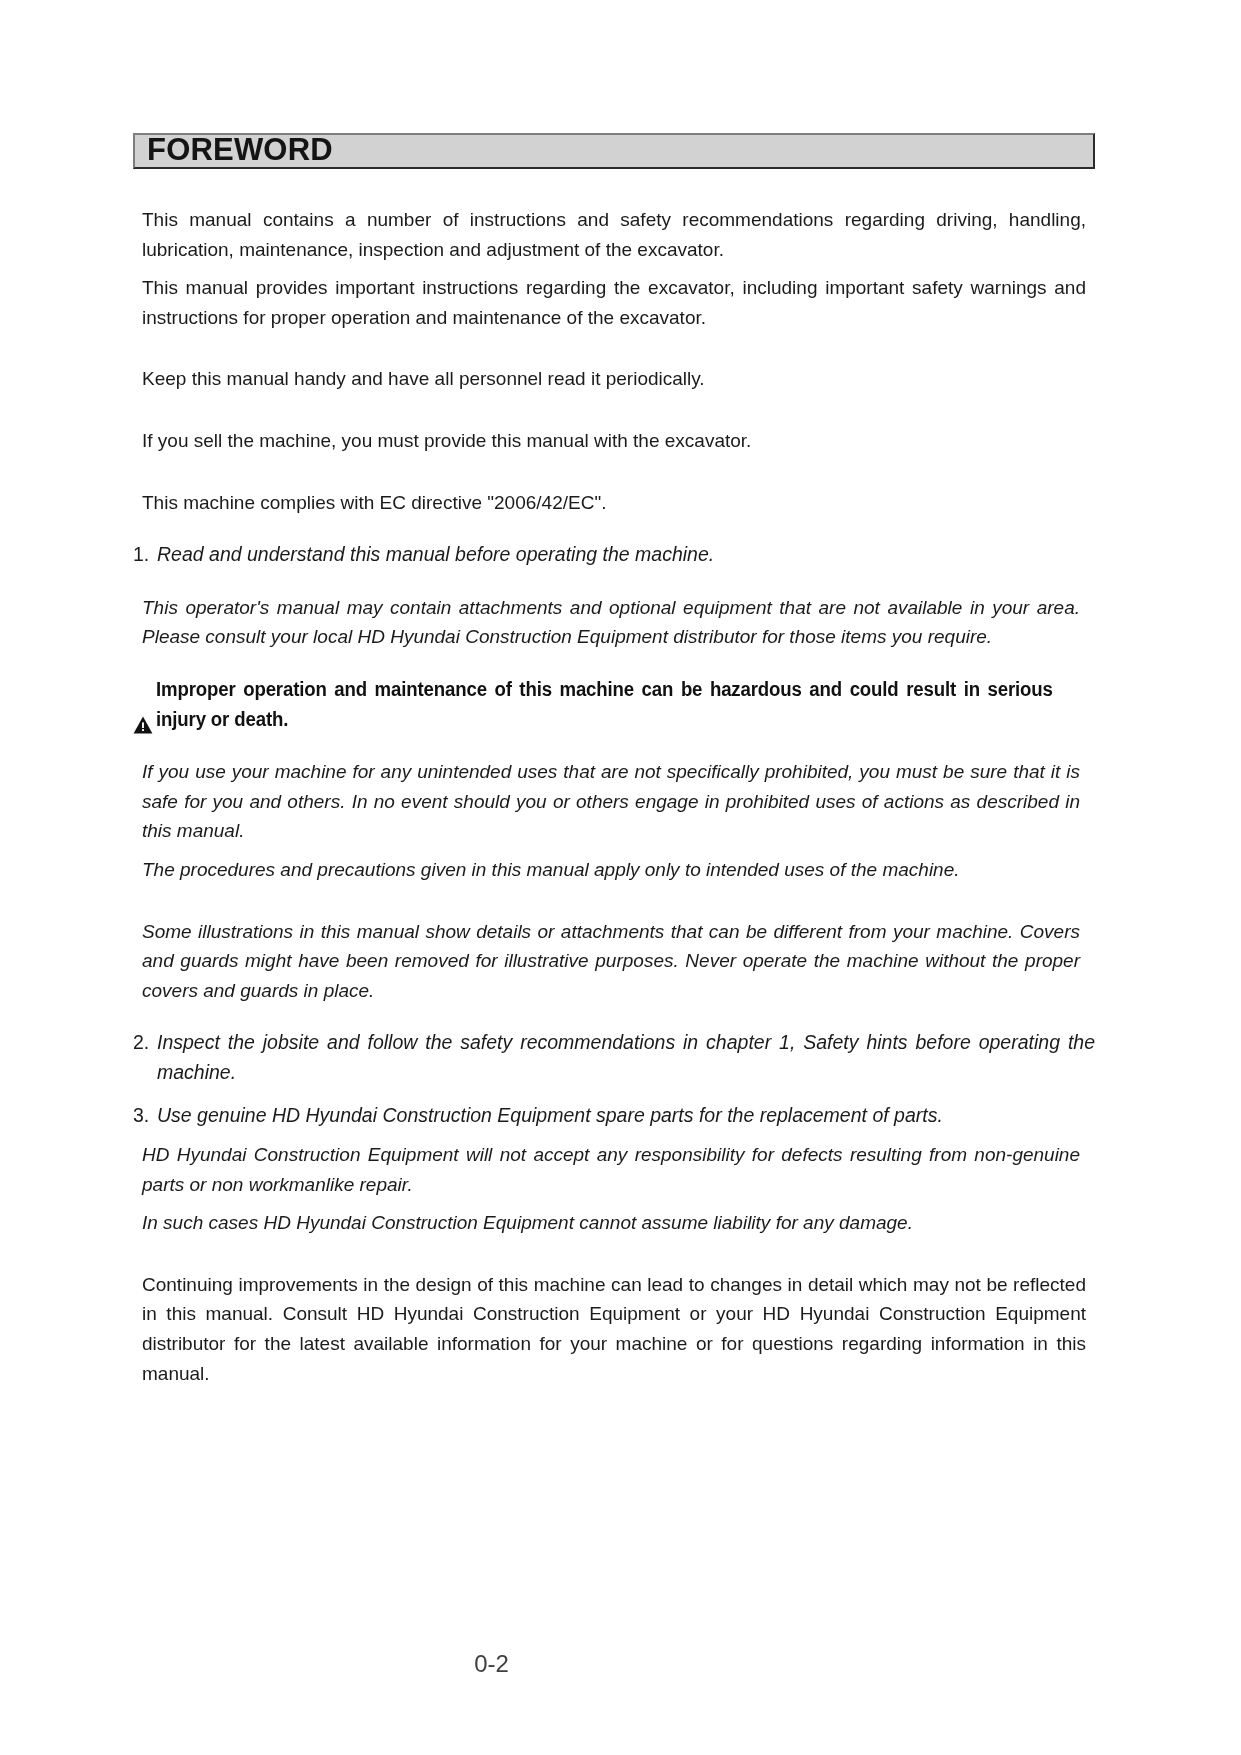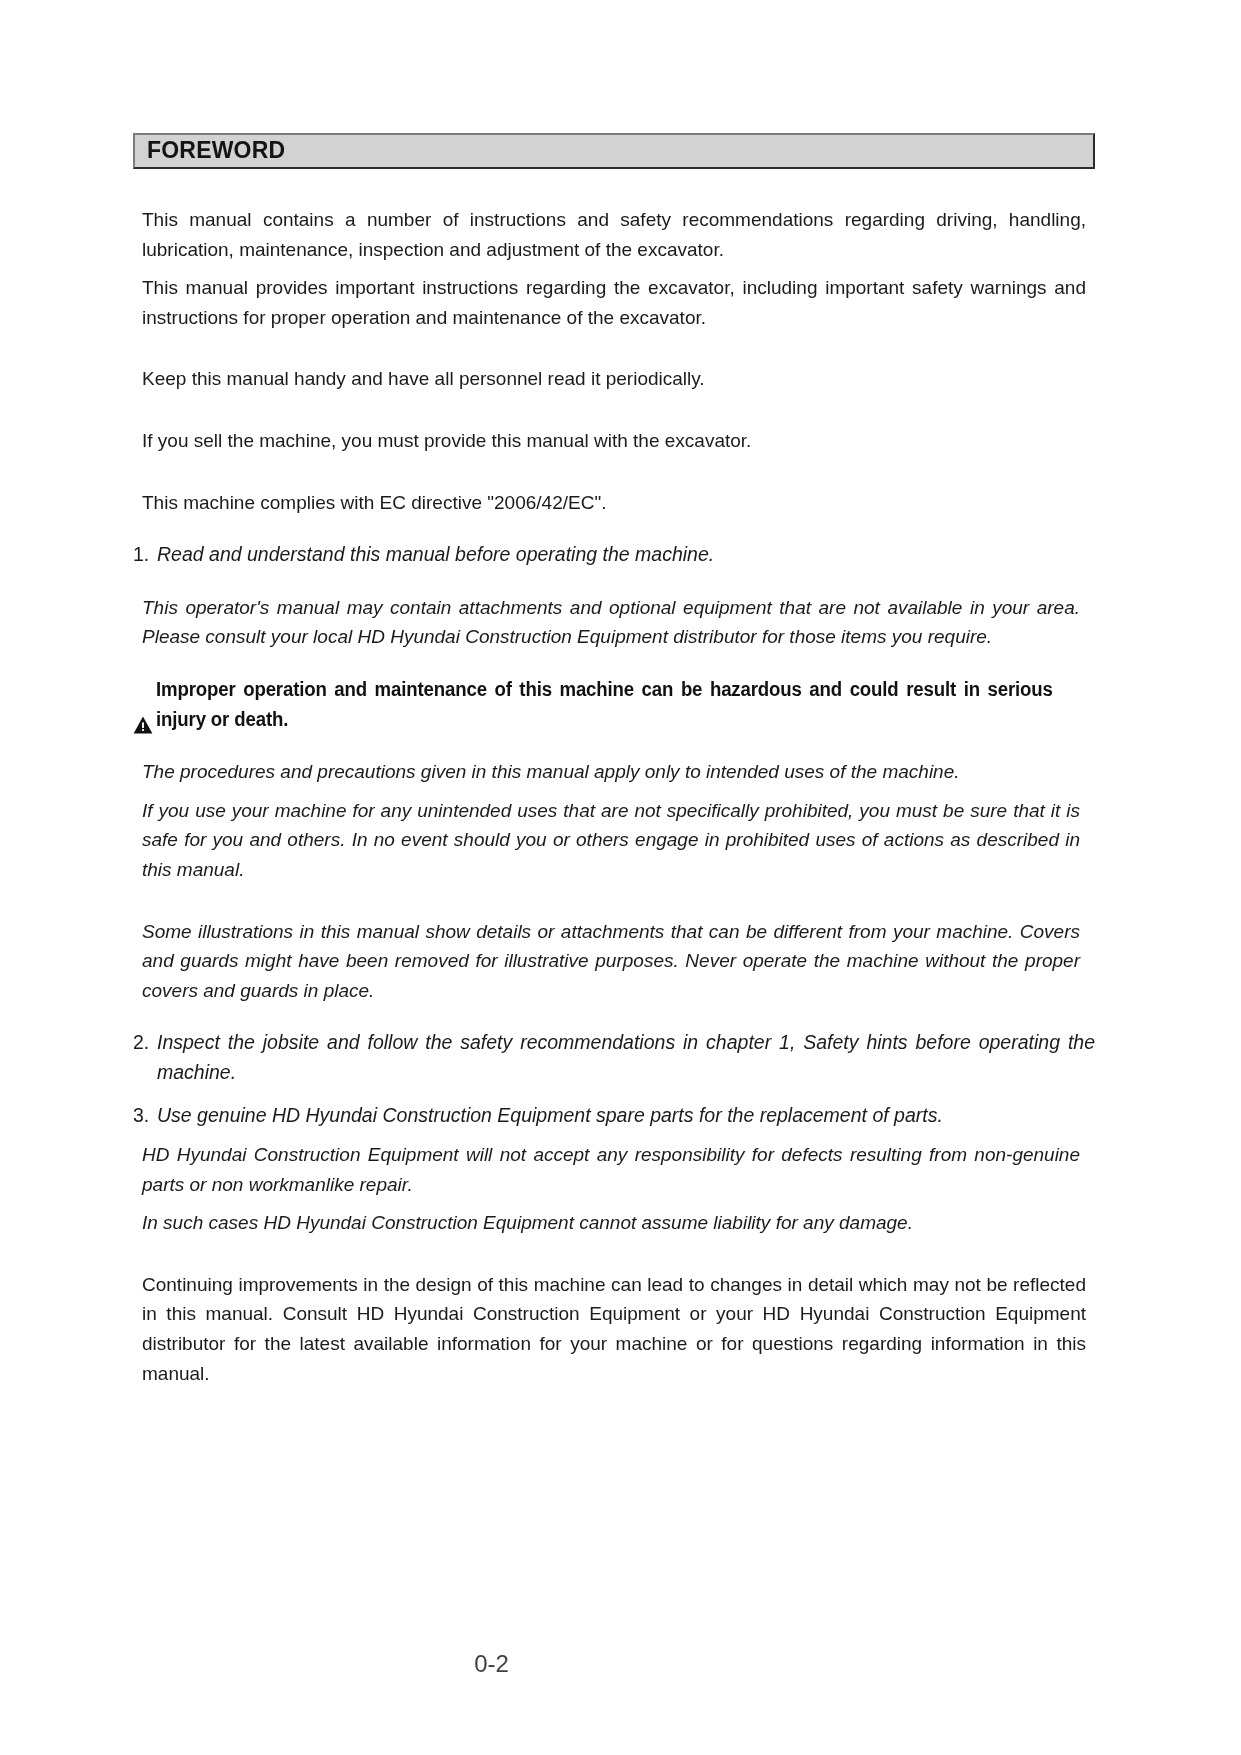--- a/index.html
+++ b/index.html
@@ -37,21 +37,21 @@
     border-left: 2px solid #7d7d7d;
     border-right: 2px solid #2b2b2b;
     border-bottom: 2px solid #2b2b2b;
     box-sizing: border-box;
   }
   .section-header-title {
     position: absolute;
     left: 12px;
     top: 50%;
     transform: translateY(-52%);
-    font-size: 23px;
+    font-size: 31px;
     font-weight: 700;
     letter-spacing: 0.2px;
     color: #141414;
     white-space: nowrap;
     font-stretch: condensed;
   }
 
   
   .content {
     position: absolute;
@@ -180,22 +180,22 @@
           <polygon points="10,0.6 19.4,17.4 0.6,17.4" fill="#111111"></polygon>
           <rect x="9.05" y="6.4" width="1.9" height="5.6" fill="#ffffff"></rect>
           <rect x="9.05" y="13.1" width="1.9" height="1.9" fill="#ffffff"></rect>
         </svg>
       </span>
       <span class="warn-text">Improper operation and maintenance of this machine can be hazardous and could result in serious injury or death.</span>
     </div>
 
     <div class="gap-md"></div>
 
+    <p class="block indent">If you use your machine for any unintended uses that are not specifically prohibited, you must be sure that it is safe for you and others.   In no event should you or others engage in prohibited uses of actions as described in this manual.</p>
     <p class="block indent raggedright">The procedures and precautions given in this manual apply only to intended uses of the machine.</p>
-    <p class="block indent">If you use your machine for any unintended uses that are not specifically prohibited, you must be sure that it is safe for you and others.   In no event should you or others engage in prohibited uses of actions as described in this manual.</p>
 
     <div class="gap-md"></div>
 
     <p class="block indent">Some illustrations in this manual show details or attachments that can be different from your machine. Covers and guards might have been removed for illustrative purposes. Never operate the machine without the proper covers and guards in place.</p>
 
     <div class="gap-md"></div>
 
     <div class="numitem">
       <span class="num">2.</span>
       <span class="numbody">Inspect the jobsite and follow the safety recommendations in chapter 1, Safety hints before operating the machine.</span>

